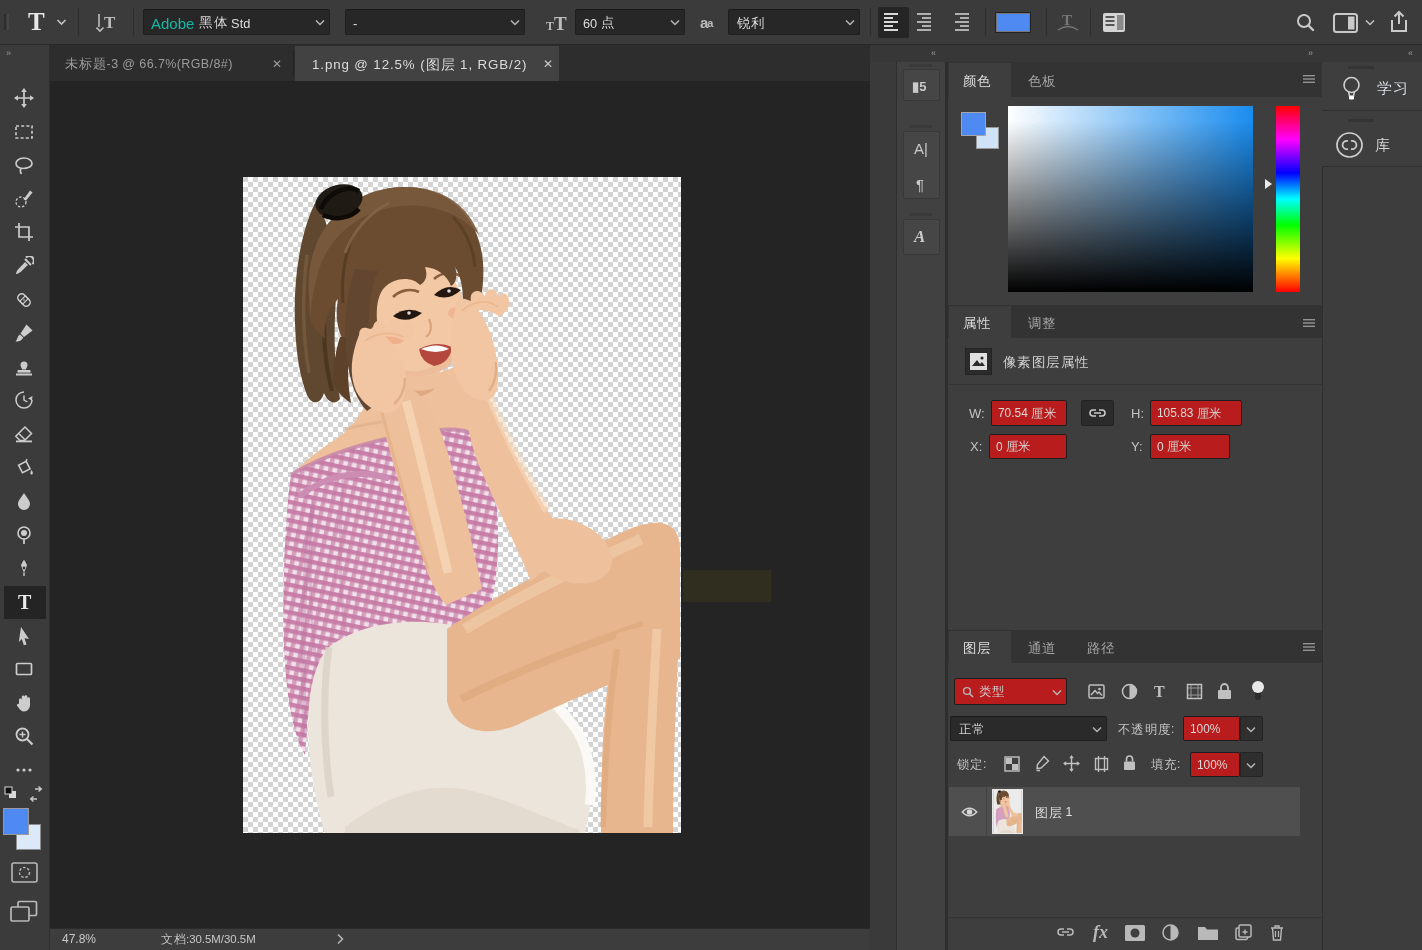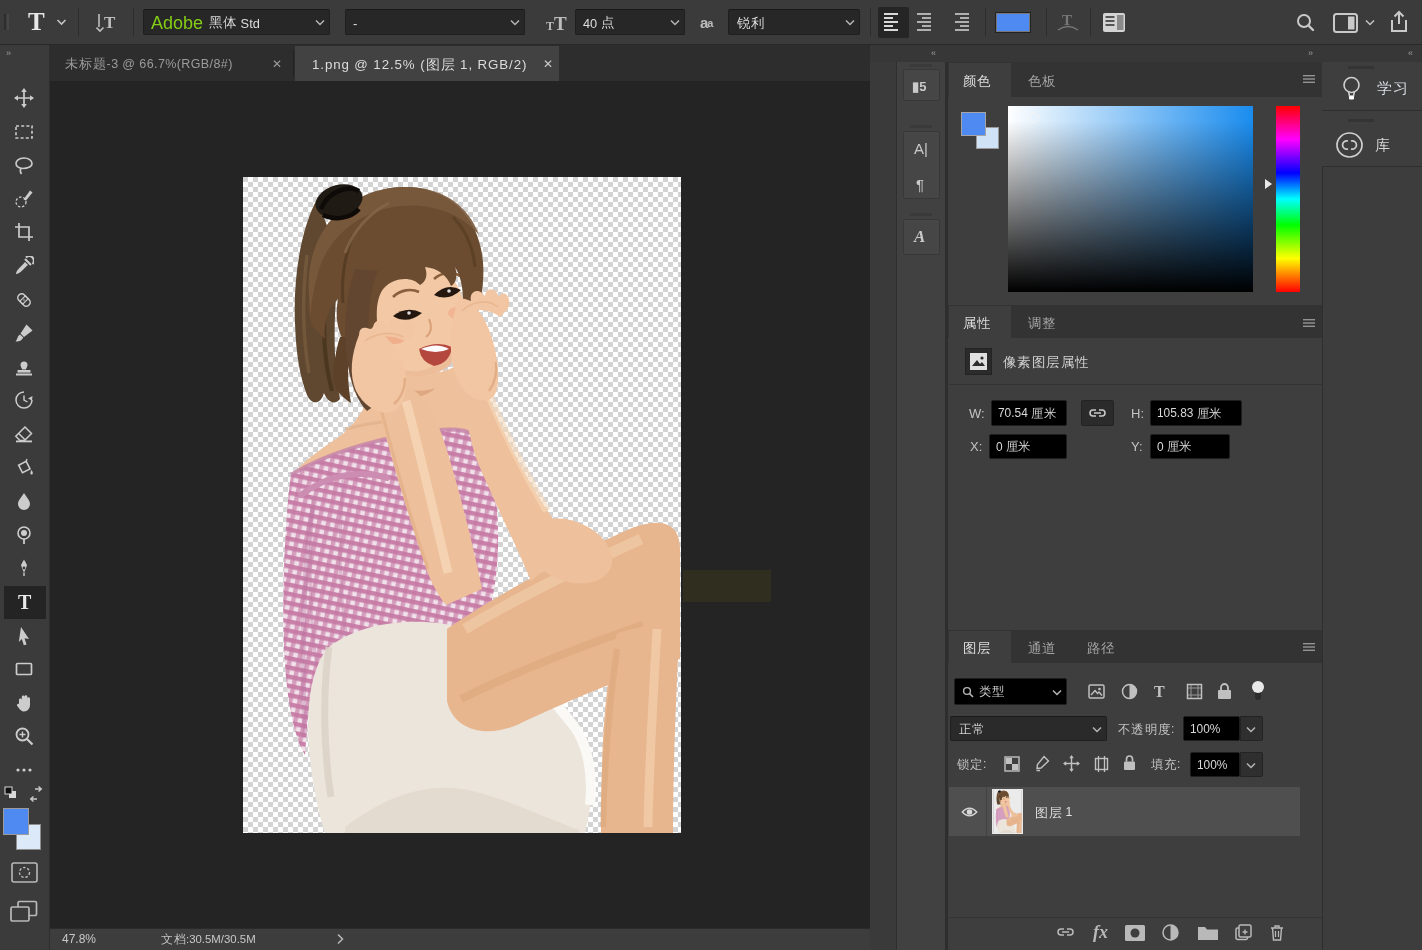--- a/index.html
+++ b/index.html
@@ -1,56 +1,56 @@
 <!DOCTYPE html>
 <html><head><meta charset="utf-8"><style>
 *{margin:0;padding:0;box-sizing:border-box}
 html,body{width:1422px;height:950px;overflow:hidden;background:#3b3b3b;
  font-family:"Liberation Sans",sans-serif;position:relative}
 .abs{position:absolute}
 .lb{position:absolute;display:flex;align-items:center;white-space:pre;transform:translateY(-50%)}
 .lb svg.cj{display:block;margin:0 .5px}
-.fld{position:absolute;white-space:pre;background:#000000;border:1px solid #1e1e1e;border-radius:2px;
+.fld{position:absolute;white-space:pre;background:#b91c1c;border:1px solid #1e1e1e;border-radius:2px;
  display:flex;align-items:center;padding-left:6px}
 .vsep{position:absolute;width:1px;background:#2d2d2d}
 .ico{position:absolute}
 </style></head><body>
 <div class="abs" style="left:0;top:0;width:1422px;height:45px;background:#3b3b3b;border-bottom:1px solid #292929"></div>
 <div class="abs" style="left:4px;top:14px;width:2px;height:16px;background:#2e2e2e"></div>
 <div class="abs" style="left:7px;top:14px;width:2px;height:16px;background:#474747"></div>
 <div class="lb" style="left:28px;top:22px;color:#e8e8e8;font-family:'Liberation Serif',serif;font-size:25px;font-weight:bold">T</div>
 <svg class="ico" style="left:56px;top:18px" width="11" height="8" viewBox="0 0 11 8">
     <path d="M1.5 2 L5.5 6 L9.5 2" stroke="#c4c4c4" stroke-width="1.6" fill="none"></path>
   </svg>
 <div class="vsep" style="left:78px;top:8px;height:28px"></div>
 <svg class="ico" style="left:96px;top:11px" width="28" height="24" viewBox="0 0 28 24">
     <path d="M3 3 L3 16 M0.5 16.5 l3.5 3.5 3.5 -3.5" stroke="#bdbdbd" stroke-width="1.6" fill="none"></path>
     <text x="8" y="17" fill="#bdbdbd" font-family="Liberation Serif" font-size="17" font-weight="bold">T</text>
   </svg>
 <div class="vsep" style="left:133px;top:8px;height:28px"></div>
 <div class="abs" style="left:143px;top:9px;width:187px;height:26px;background:#272727;border:1px solid #1f1f1f;border-top-color:#191919;border-radius:2px"></div>
-<div class="lb" style="left:151px;top:22.5px"><span style="font-size:18px;color:#84cc16;">Adobe </span><svg class="cj" style="width:13.5px;height:13.5px" viewBox="0 0 1024 1024">
+<div class="lb" style="left:151px;top:22.5px"><span style="font-size:15px;color:#14b8a6;">Adobe </span><svg class="cj" style="width:13.5px;height:13.5px" viewBox="0 0 1024 1024">
       <path d="M925 1010Q863 900 771 813L821 760Q921 854 989 974ZM658 987Q611 904 552 830L610 784Q672 863 722 950ZM462 961 398 997 307 833 372 797ZM33 973Q86 885 126 790L194 819Q152 918 96 1011ZM981 682Q979 707 981 732Q935 730 888 730H113Q66 730 19 732Q21 707 19 682Q66 684 113 684H469V579H201Q154 579 107 581Q110 556 107 530Q154 532 201 532H469V436H134Q147 251 134 66H868Q856 251 868 436H536V532H800Q846 532 893 530Q891 556 893 581Q846 579 800 579H536V684H888Q935 684 981 682ZM692 133Q722 155 756 169Q716 245 675 296L623 369Q598 344 563 338Q622 255 692 133ZM340 356Q293 260 233 171L295 130Q357 223 406 324ZM536 112V390H801V112ZM469 112H202V390H469Z" fill="#dedede"></path>
     </svg><svg class="cj" style="width:13.5px;height:13.5px" viewBox="0 0 1024 1024">
       <path d="M828 736 830 770Q774 767 718 767H639V848Q639 921 642 993Q603 989 564 993Q567 921 567 848V767H516Q460 767 405 770Q407 748 406 731Q365 788 316 836Q289 801 246 788Q403 641 458 489Q489 400 511 305H426Q370 305 314 307Q317 277 314 247Q370 249 426 249H567V194Q567 122 564 50Q603 54 642 50Q639 122 639 194V249H843Q899 249 955 247Q952 277 955 307Q899 305 843 305H714Q725 453 793 570Q870 694 993 785Q951 795 926 830Q873 789 828 736ZM639 305V712L807 710Q768 660 737 601Q659 455 649 305ZM421 710 567 712V394Q549 458 514 541Q480 624 421 710ZM313 82Q275 218 216 336V865Q216 936 219 1006Q186 1002 152 1006Q155 936 155 865V441Q111 507 56 561Q36 525 0 509Q49 463 91 410Q162 322 193 238Q221 155 241 62Q274 76 313 82Z" fill="#dedede"></path>
     </svg><span style="font-size:12.8px;color:#dedede;"> Std</span></div>
 <svg class="ico" style="left:315px;top:19.0px" width="10" height="7" viewBox="0 0 10 7">
     <path d="M1 1.5 L5 5.5 L9 1.5" stroke="#b5b5b5" stroke-width="1.5" fill="none"></path>
   </svg>
 <div class="abs" style="left:345px;top:9px;width:180px;height:26px;background:#272727;border:1px solid #1f1f1f;border-top-color:#191919;border-radius:2px"></div>
 <div class="lb" style="left:353px;top:22.5px"><span style="font-size:13px;color:#dedede">-</span></div>
 <svg class="ico" style="left:510px;top:19.0px" width="10" height="7" viewBox="0 0 10 7">
     <path d="M1 1.5 L5 5.5 L9 1.5" stroke="#b5b5b5" stroke-width="1.5" fill="none"></path>
   </svg>
 <svg class="ico" style="left:546px;top:11px" width="26" height="24" viewBox="0 0 26 24">
     <text x="0" y="19" fill="#bdbdbd" font-family="Liberation Serif" font-size="12" font-weight="bold">T</text>
     <text x="8" y="19" fill="#bdbdbd" font-family="Liberation Serif" font-size="19" font-weight="bold">T</text>
   </svg>
 <div class="abs" style="left:575px;top:9px;width:110px;height:26px;background:#272727;border:1px solid #1f1f1f;border-top-color:#191919;border-radius:2px"></div>
-<div class="lb" style="left:583px;top:22.5px"><span style="font-size:12.8px;color:#dedede;">40 </span><svg class="cj" style="width:13.5px;height:13.5px" viewBox="0 0 1024 1024">
+<div class="lb" style="left:583px;top:22.5px"><span style="font-size:12.8px;color:#dedede;">60 </span><svg class="cj" style="width:13.5px;height:13.5px" viewBox="0 0 1024 1024">
       <path d="M234 724H165V372H419V164Q419 94 416 23Q454 27 492 23L489 169H817Q869 169 920 166Q917 194 920 222Q869 220 817 220H489V372H806V724H736V677H234ZM736 423H234V626H736ZM906 1040Q846 903 761 796L814 733Q911 855 971 997ZM720 963 657 1011 558 816 620 768ZM481 982 415 1023 332 819 398 778ZM76 996Q124 890 161 773L229 806Q191 929 140 1040Z" fill="#dedede"></path>
     </svg></div>
 <svg class="ico" style="left:670px;top:19.0px" width="10" height="7" viewBox="0 0 10 7">
     <path d="M1 1.5 L5 5.5 L9 1.5" stroke="#b5b5b5" stroke-width="1.5" fill="none"></path>
   </svg>
 <div class="lb" style="left:700px;top:22px;color:#bdbdbd;font-size:15px;font-weight:bold;letter-spacing:-1px">a<span style="font-size:11px">a</span></div>
 <div class="abs" style="left:728px;top:9px;width:132px;height:26px;background:#272727;border:1px solid #1f1f1f;border-top-color:#191919;border-radius:2px"></div>
 <div class="lb" style="left:736px;top:22.5px"><svg class="cj" style="width:13.5px;height:13.5px" viewBox="0 0 1024 1024">
       <path d="M829 976Q781 976 756 948Q730 921 730 878V588H680Q681 682 650 770Q619 858 556 924Q494 991 412 1014Q391 970 347 948Q431 941 494 886Q556 832 585 752Q614 673 608 588H486Q498 448 486 309H689L726 247L787 137L830 65Q860 87 893 103L850 175L766 309H918Q906 448 918 588H797V878Q797 895 806 908Q815 920 829 920L906 919Q918 919 921 911Q924 886 922 859L940 718Q969 739 1005 738L978 908L976 954Q976 962 971 969Q966 976 956 976ZM612 283Q556 178 487 80L547 38Q618 139 677 248ZM553 355V541H851V355H739Q737 360 734 355ZM165 63Q203 75 247 78Q229 146 208 213H334Q382 213 430 211Q428 236 430 262Q382 259 334 259H193Q171 330 149 384H309Q358 384 406 382Q403 407 406 433Q358 430 309 430H258V559H339Q387 559 435 557Q432 582 435 608Q387 605 339 605H258V814L390 691L419 730Q402 744 386 760Q300 850 223 949L175 901Q189 876 189 848V605H134Q85 605 37 608Q40 582 37 557Q85 559 134 559H189V430H130Q105 488 74 542Q44 519 -3 517Q29 464 68 388Q140 245 165 63Z" fill="#dedede"></path>
     </svg><svg class="cj" style="width:13.5px;height:13.5px" viewBox="0 0 1024 1024">

